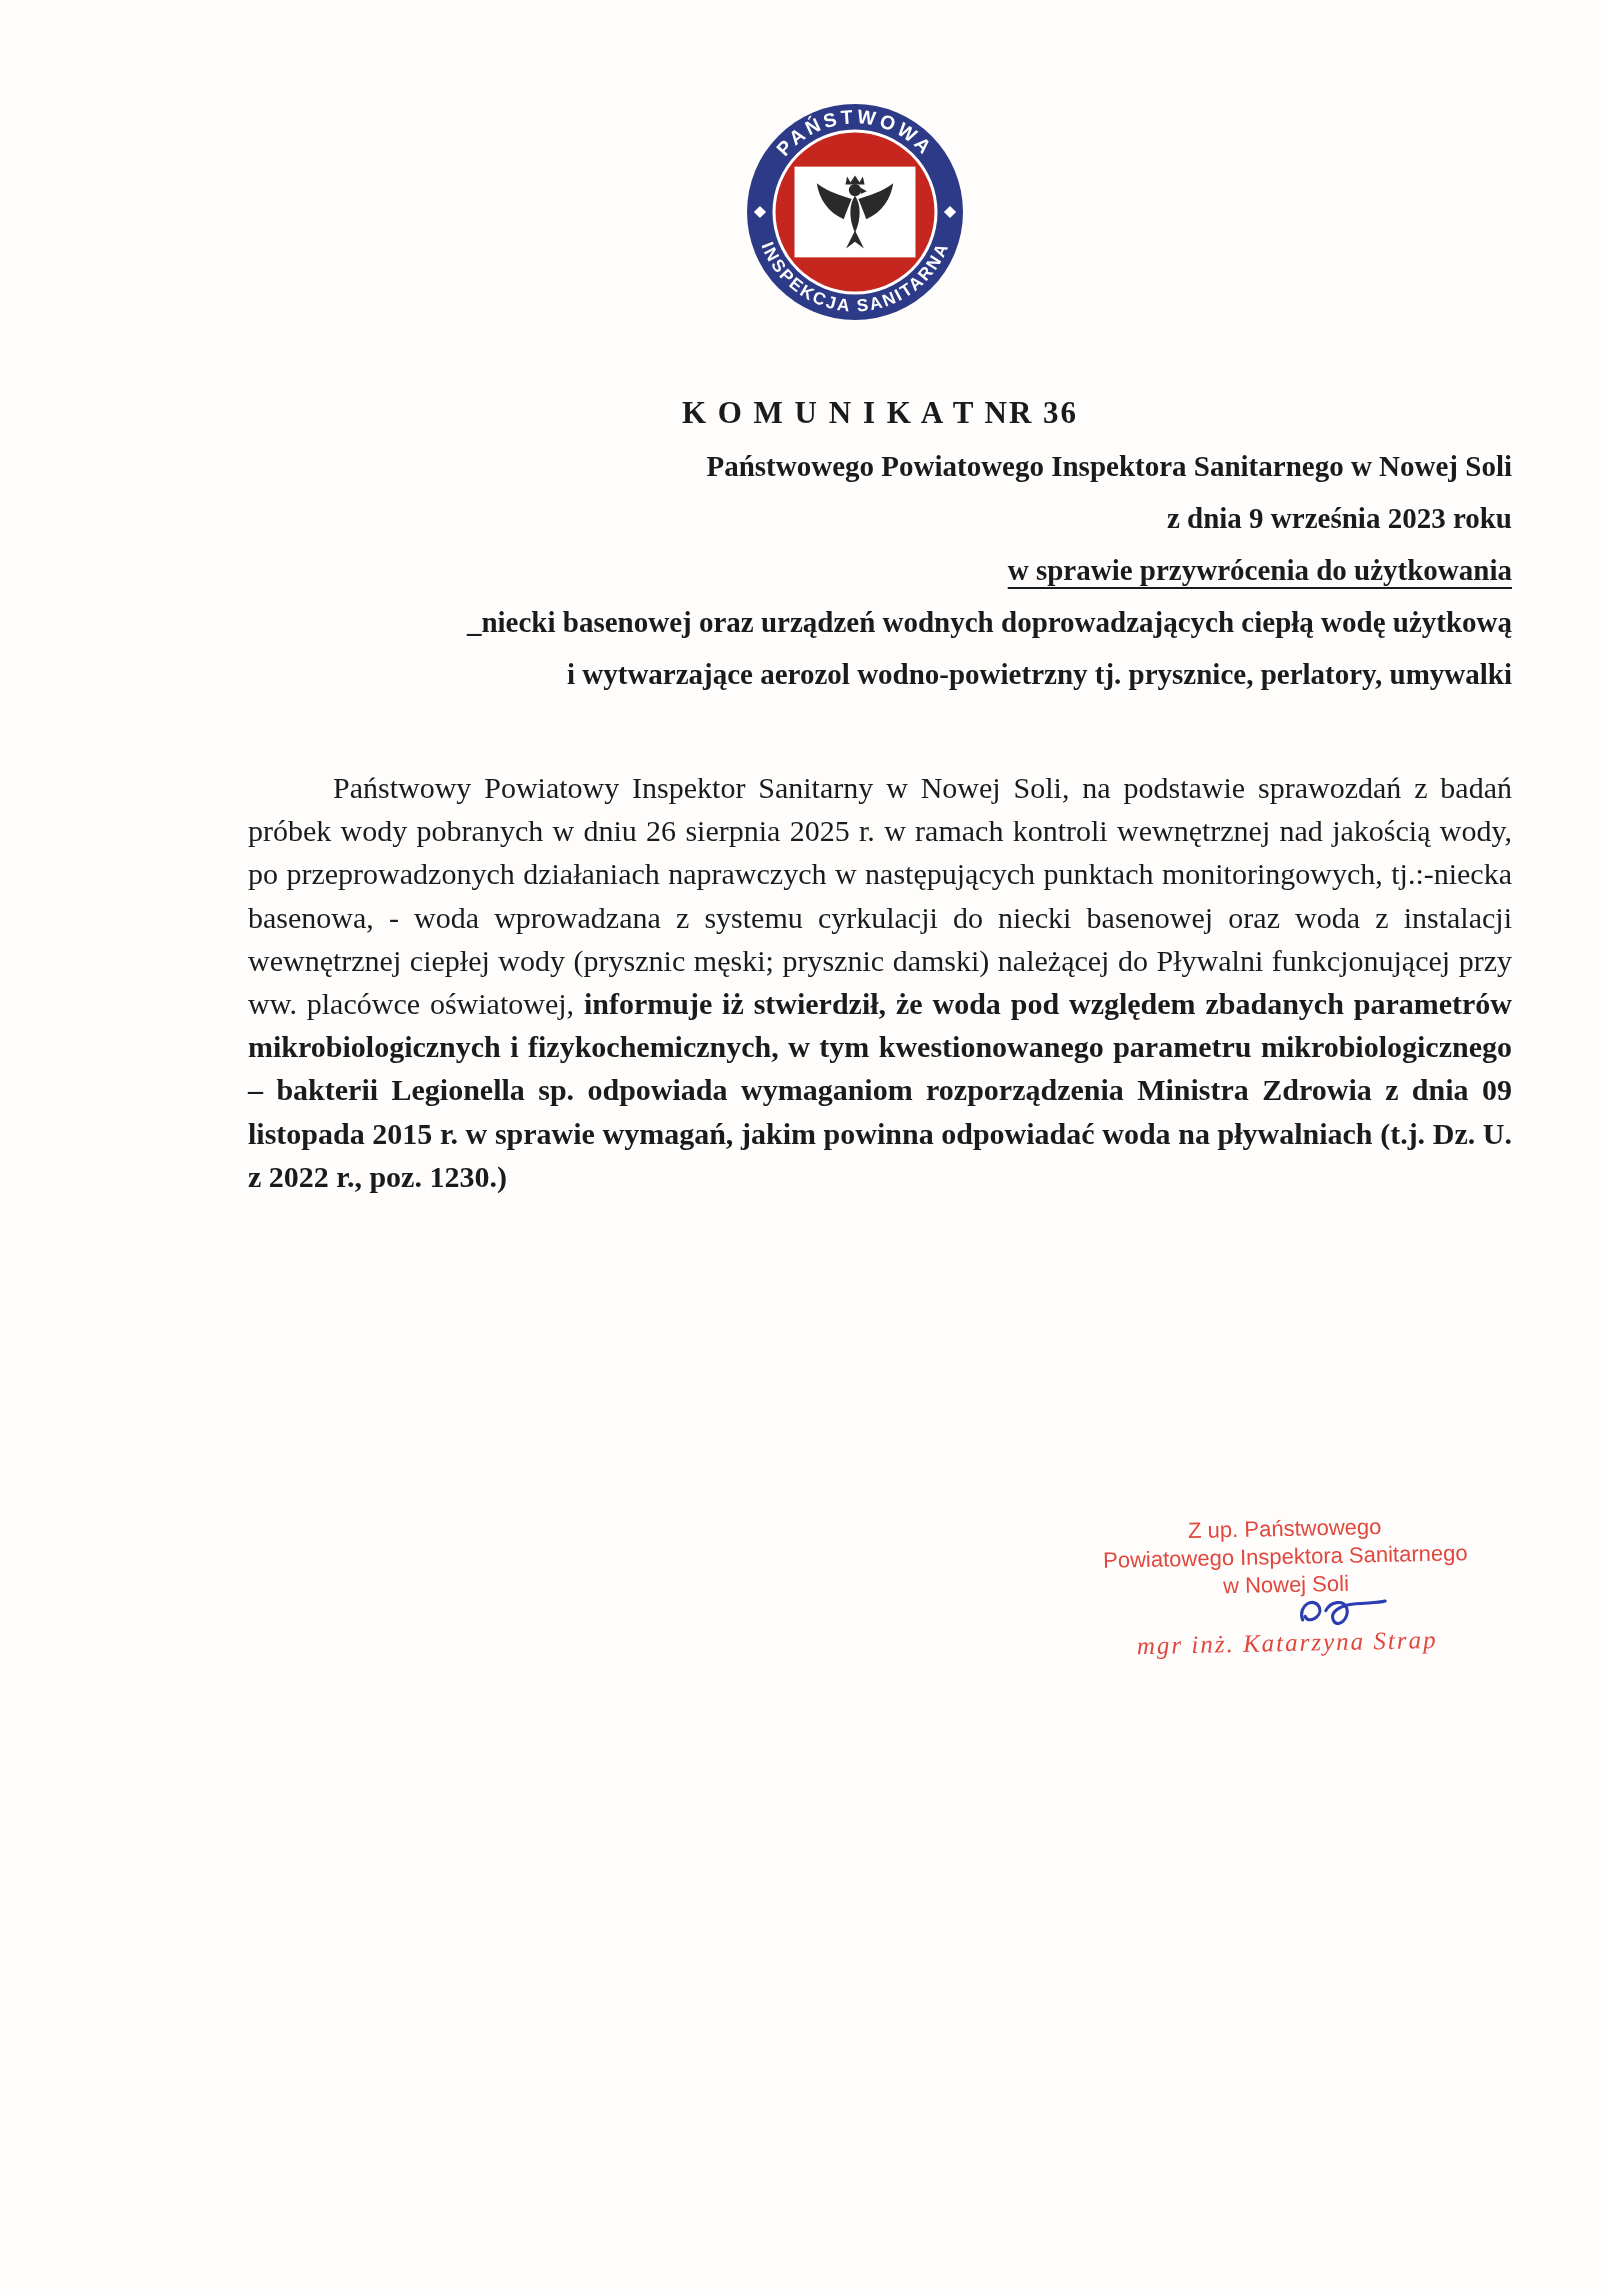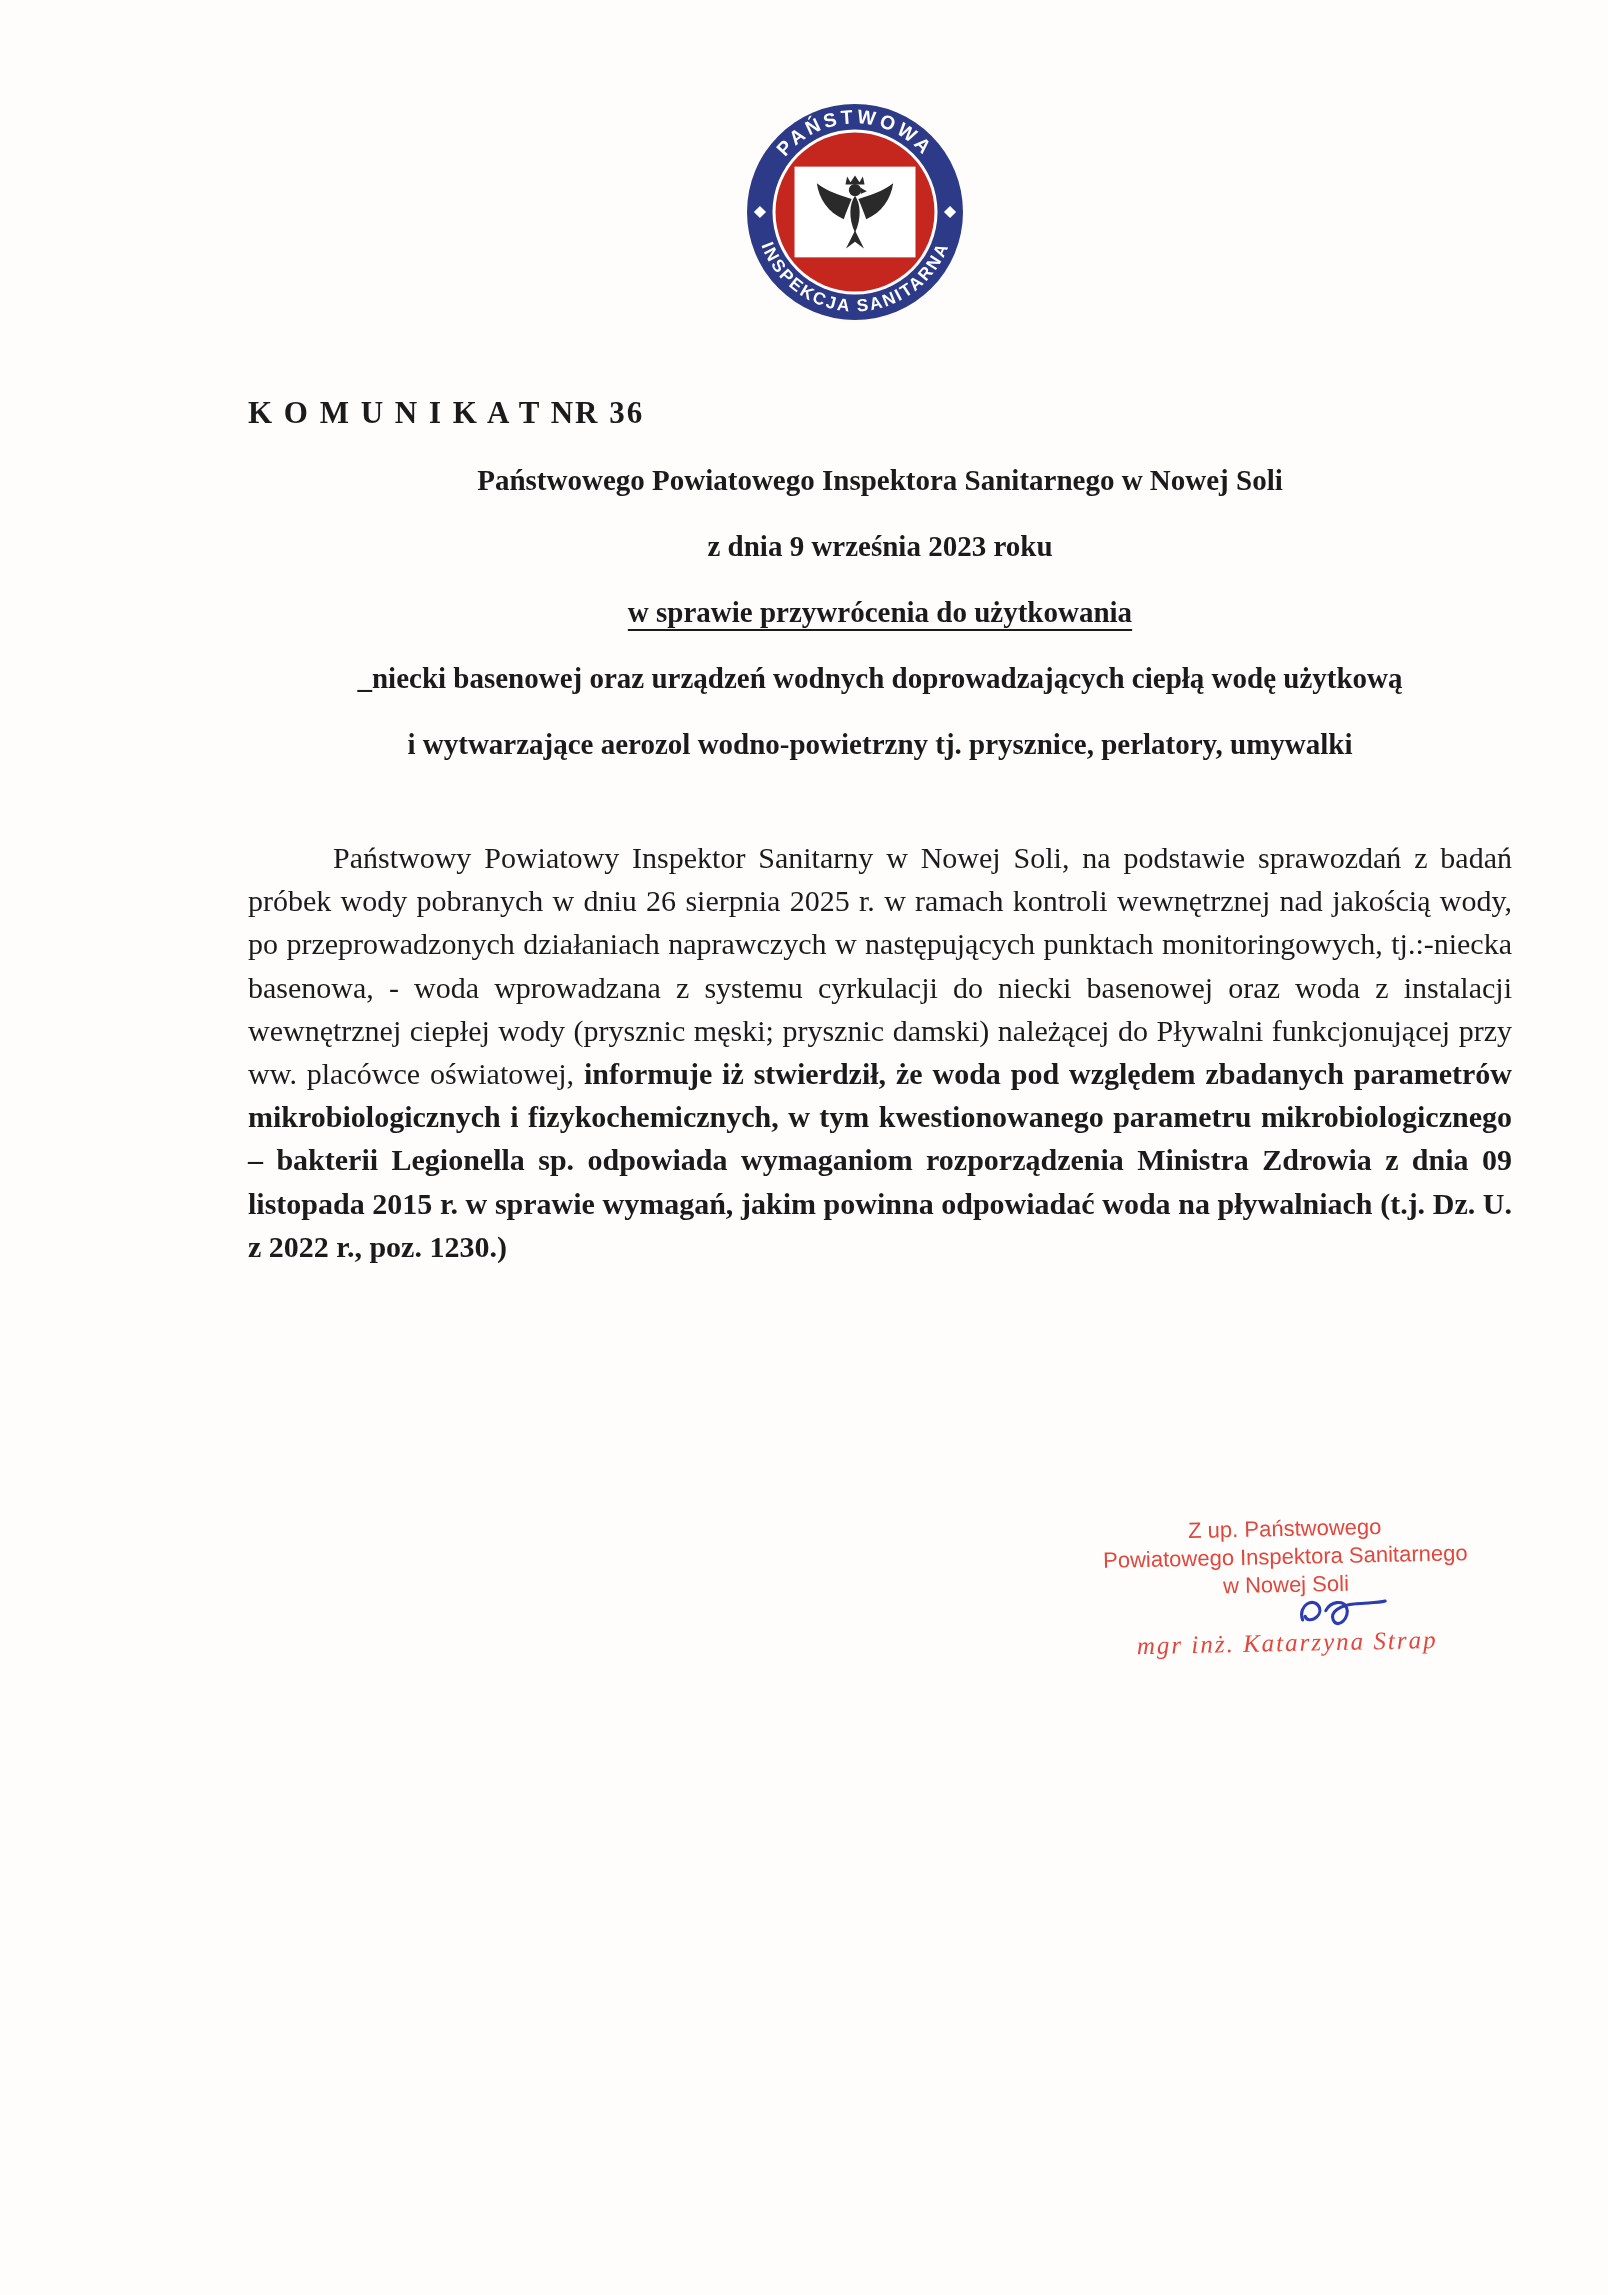--- a/index.html
+++ b/index.html
@@ -11,24 +11,24 @@
     background:#fefdfc;
     font-family:"Liberation Serif", serif;
     color:#1b1b1b;
     overflow:hidden;
   }
   .logo { position:absolute; left:747px; top:104px; width:216px; height:216px; }
   .logo svg { width:100%; height:100%; }
 
   .content { position:absolute; left:248px; top:395px; width:1264px; }
   .doc-title {
-    text-align:left; font-weight:bold; font-size:31px; letter-spacing:2px;
+    text-align:center; font-weight:bold; font-size:31px; letter-spacing:2px;
   }
   .h-line {
-    text-align:center; font-weight:bold; font-size:29px; margin-top:33px;
+    text-align:right; font-weight:bold; font-size:29px; margin-top:19px;
   }
   .h-line.u {
     text-decoration:underline;
     text-underline-offset:6.7px;
     text-decoration-thickness:2px;
   }
   .body-par {
     margin-top:75px;
     font-size:30px;
     line-height:1.44;

